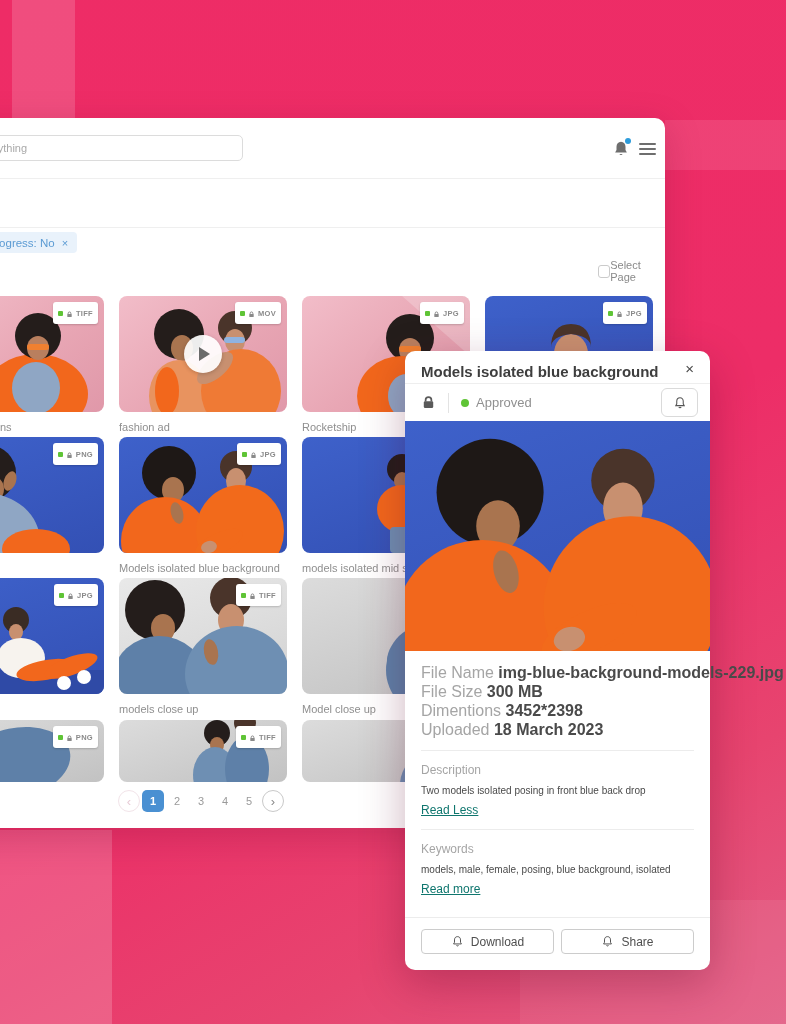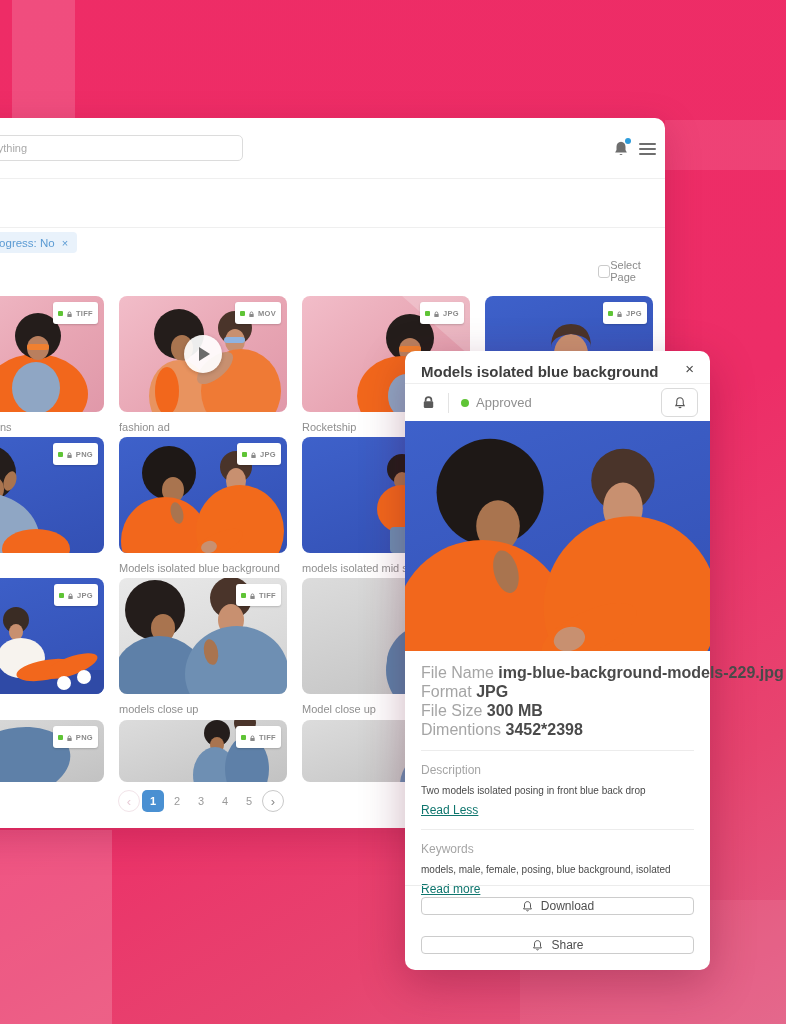--- a/index.html
+++ b/index.html
@@ -74,21 +74,21 @@
   .p-image{width:305px;height:230px;overflow:hidden;}
   .p-body{padding:12px 16px 0;}
   .meta-row{font-size:16px;line-height:19px;white-space:nowrap;}
   .meta-row .ml{color:#A5A5A5;}
   .meta-row .mv{color:#4A4A4A;font-weight:bold;}
   .meta-row a{color:#4A90D2;font-weight:normal;}
   .p-div{border-top:1px solid #ECECEC;margin:11px 0 12px;}
   .sec-h{font-size:12px;color:#A5A5A5;margin-bottom:8px;}
   .sec-t{font-size:10px;color:#4A4A4A;margin-bottom:4px;}
   .sec-link{font-size:12px;color:#0f766e;text-decoration:underline;cursor:pointer;display:inline-block;}
-  .p-footer{position:absolute;left:0;bottom:0;width:100%;border-top:1px solid #ECECEC;padding:11px 16px 16px;display:flex;gap:21px;flex-direction:column;}
+  .p-footer{position:absolute;left:0;bottom:0;width:100%;border-top:1px solid #ECECEC;padding:11px 16px 16px;display:flex;gap:7px;}
   .act-btn{flex:1;height:25px;border:1px solid #CCC;border-radius:4px;background:#fff;display:flex;align-items:center;
     justify-content:center;gap:7px;font-size:12px;color:#4F4F4F;cursor:pointer;}
 </style>
 </head>
 <body>
 
 <div class="stage">
   <div class="bg-block bg-tl"></div>
   <div class="bg-block bg-right"></div>
   <div class="bg-block bg-bl"></div>
@@ -416,23 +416,23 @@
           <circle cx="117" cy="30" r="16" fill="#4A342A"></circle>
           <ellipse cx="117" cy="44" rx="10" ry="13" fill="#C89070"></ellipse>
           <ellipse cx="121" cy="94" rx="44" ry="46" fill="#F26A1B"></ellipse>
           <ellipse cx="100" cy="106" rx="26" ry="10" fill="#F26A1B" transform="rotate(-25 100 106)"></ellipse>
           <ellipse cx="90" cy="110" rx="8" ry="6" fill="#C89070" transform="rotate(-15 90 110)"></ellipse>
         </svg>
       </div>
     <div class="p-body">
       <div id="metaRows">
           <div class="meta-row"><span class="ml">File Name </span><span class="mv">img-blue-background-models-229.jpg</span></div>
-          <div class="meta-row"><span class="ml">Format </span><span class="mv">JPG</span></div>
           <div class="meta-row"><span class="ml">File Size </span><span class="mv">300 MB</span></div>
           <div class="meta-row"><span class="ml">Dimentions </span><span class="mv">3452*2398</span></div>
+          <div class="meta-row"><span class="ml">Uploaded </span><span class="mv">18 March 2023</span></div>
         </div>
       <div class="p-div"></div>
       <div class="sec-h">Description</div>
       <div class="sec-t">Two models isolated posing in front blue back drop</div>
       <span class="sec-link">Read Less</span>
       <div class="p-div"></div>
       <div class="sec-h">Keywords</div>
       <div class="sec-t">models, male, female, posing, blue background, isolated</div>
       <span class="sec-link">Read more</span>
     </div>

